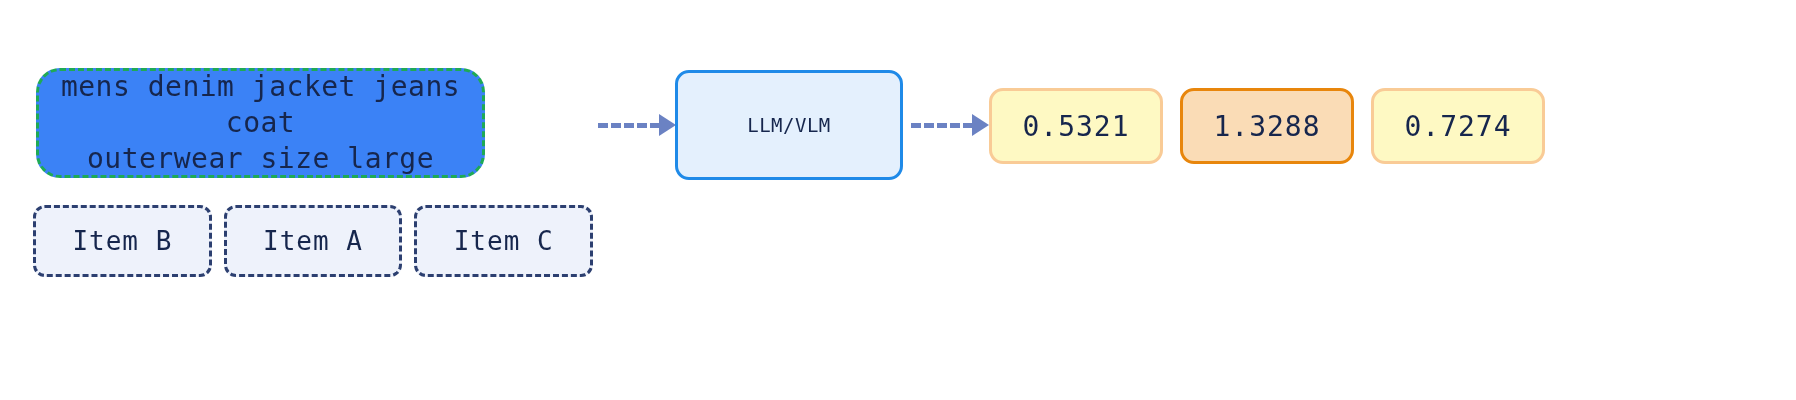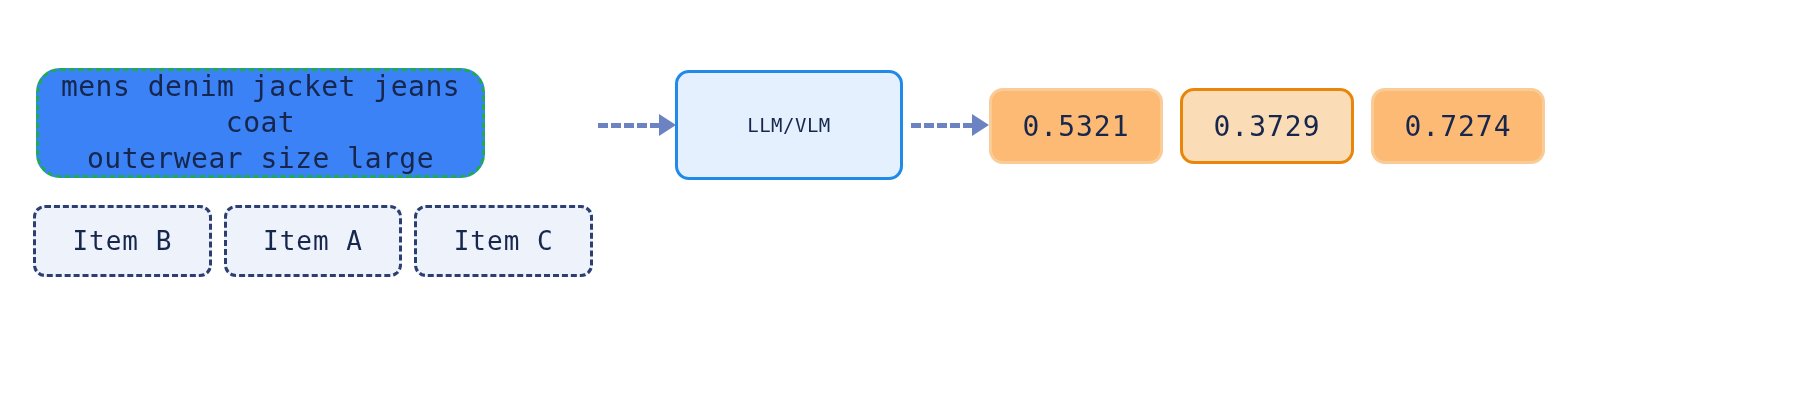--- a/index.html
+++ b/index.html
@@ -126,21 +126,21 @@
     display: flex;
     gap: 17px;
   }
   .score-box {
     width: 174px;
     box-sizing: border-box;
     border-radius: 14px;
     display: flex;
     align-items: center;
     justify-content: center;
-    background: #fdba74;
+    background: #fef9c3;
     border: 3px solid #f9cb96;
   }
   .score-box.highlight {
     background: #fadcb6;
     border: 3px solid #e8860c;
   }
   .score-value {
     color: #16264d;
     font-size: 28px;
     letter-spacing: 1px;
@@ -181,20 +181,20 @@
   <div class="arrow arrow-2">
     <div class="shaft"></div>
     <div class="head"></div>
   </div>
 
   <div class="scores-row">
     <div class="score-box">
       <span class="score-value">0.5321</span>
     </div>
     <div class="score-box highlight">
-      <span class="score-value">0.3729</span>
+      <span class="score-value">1.3288</span>
     </div>
     <div class="score-box">
       <span class="score-value">0.7274</span>
     </div>
   </div>
 
 </div>
 
 </body></html>

